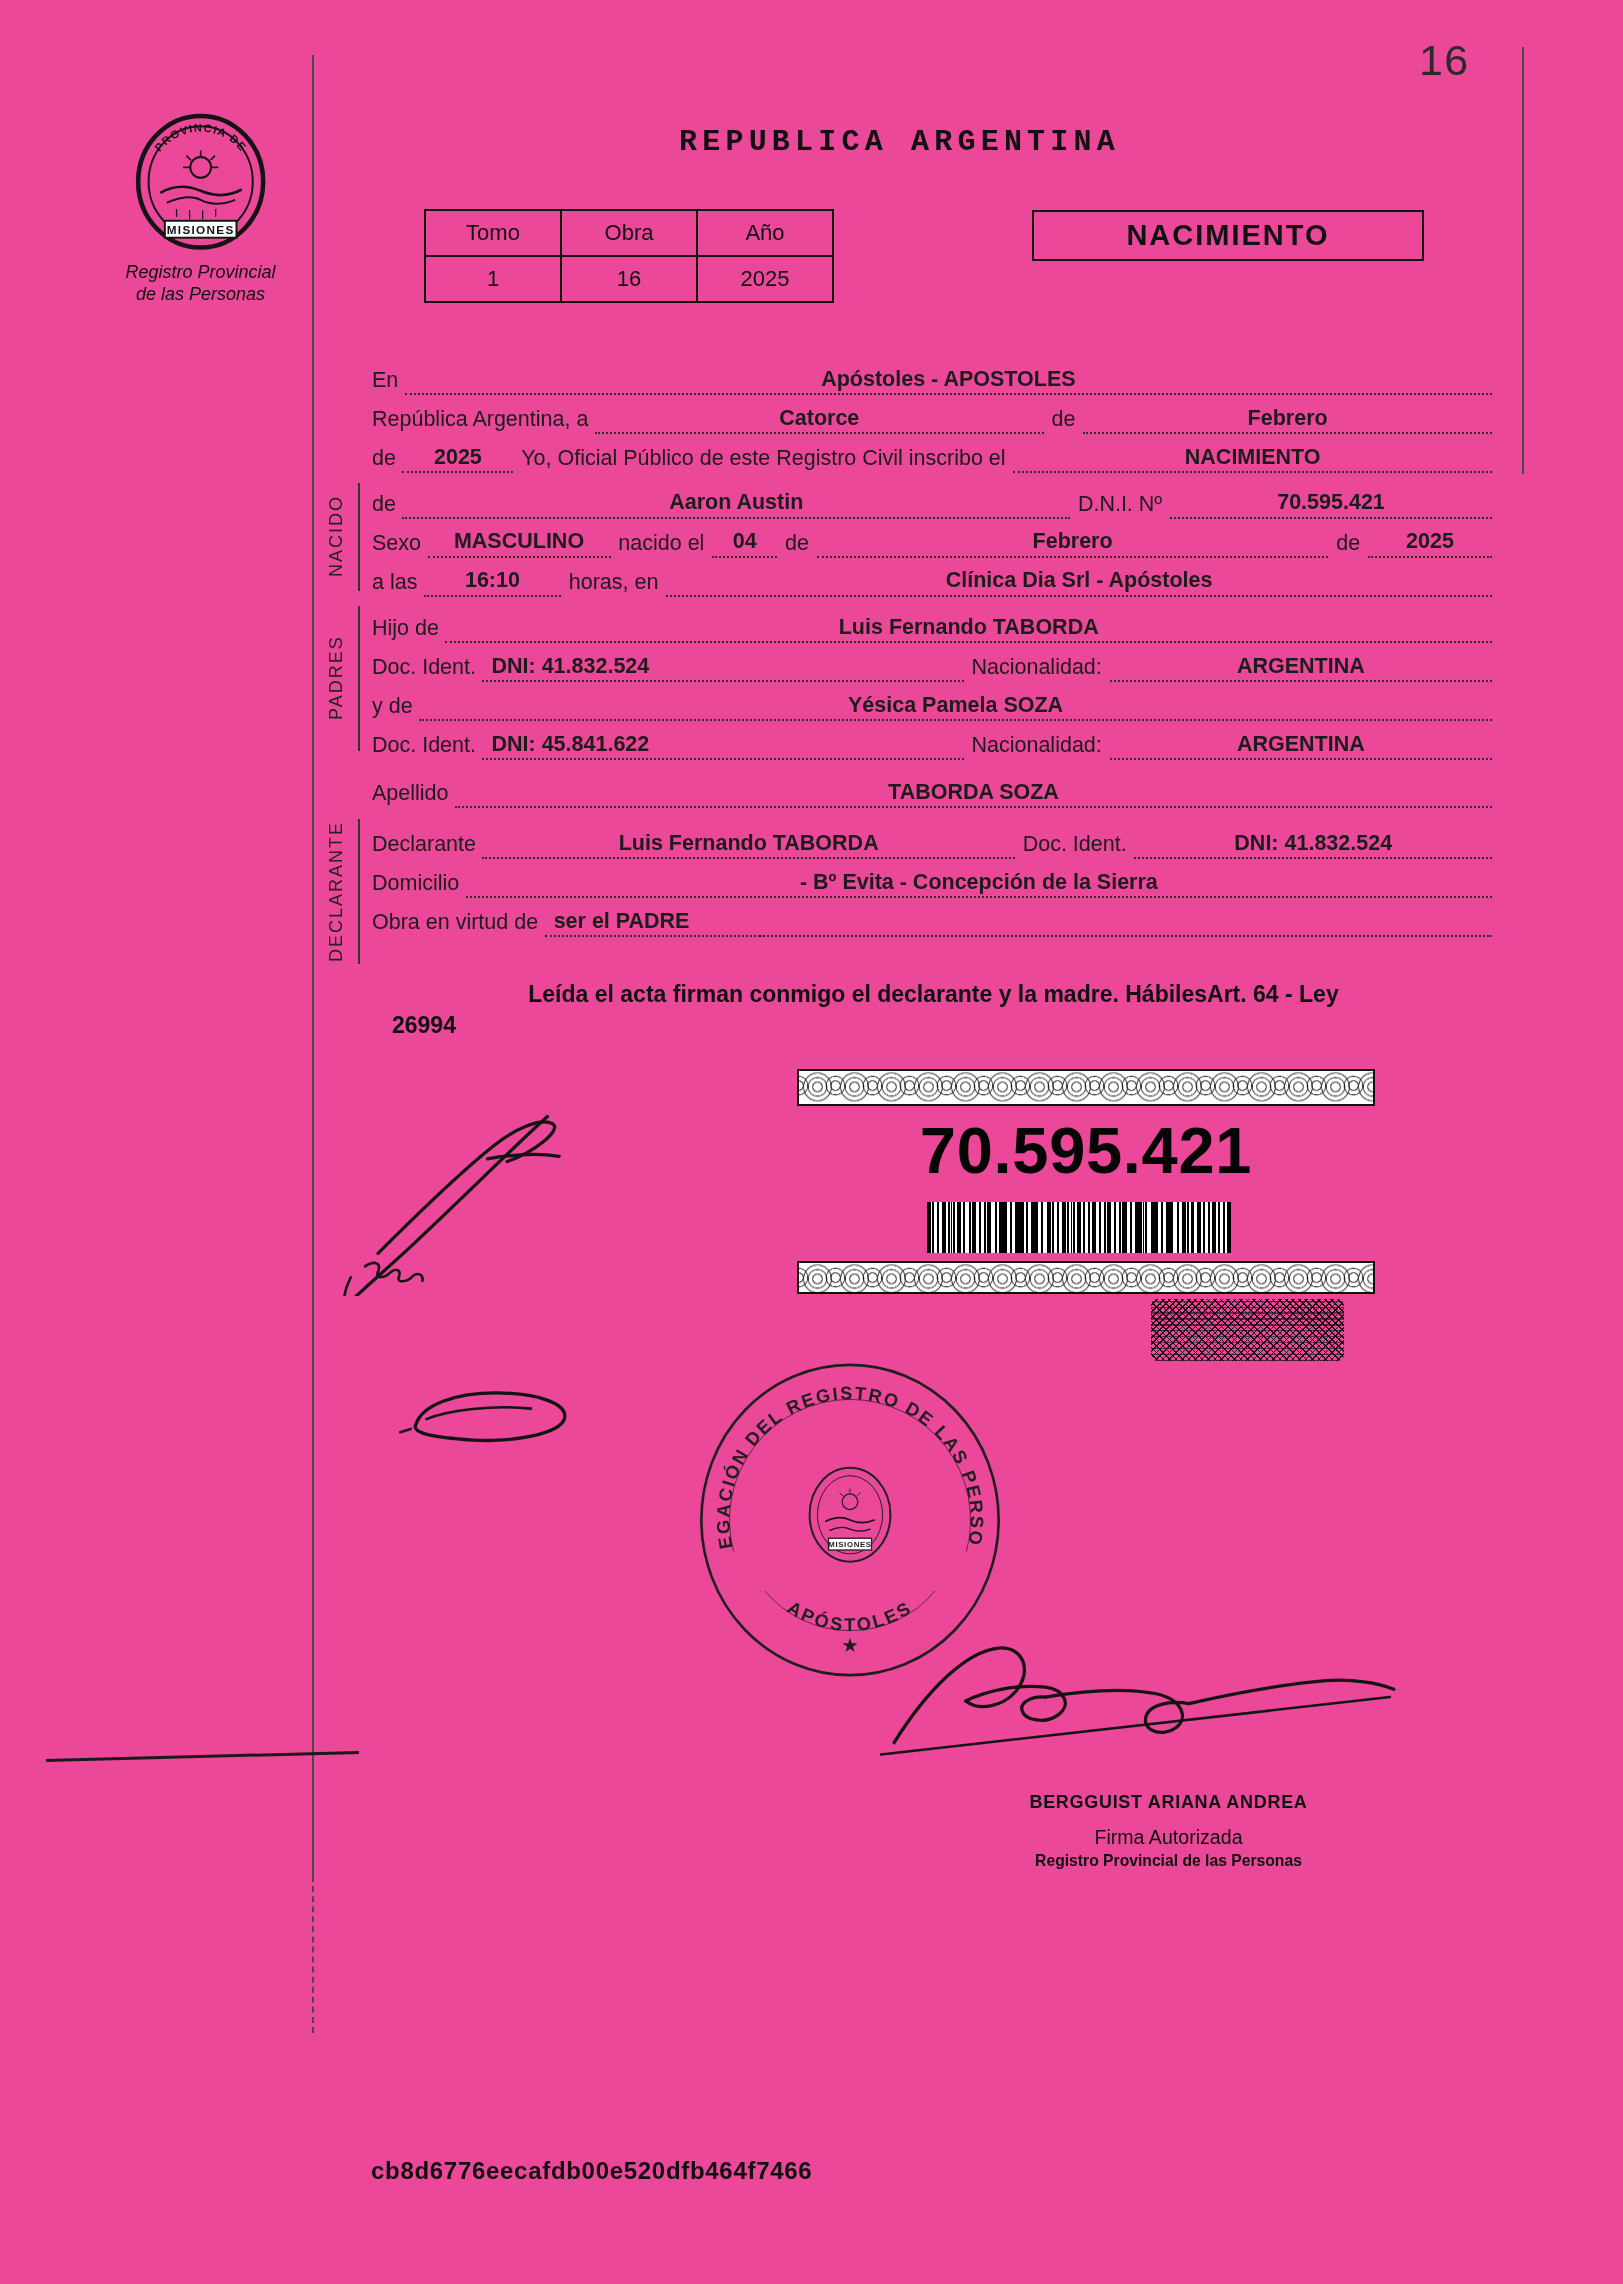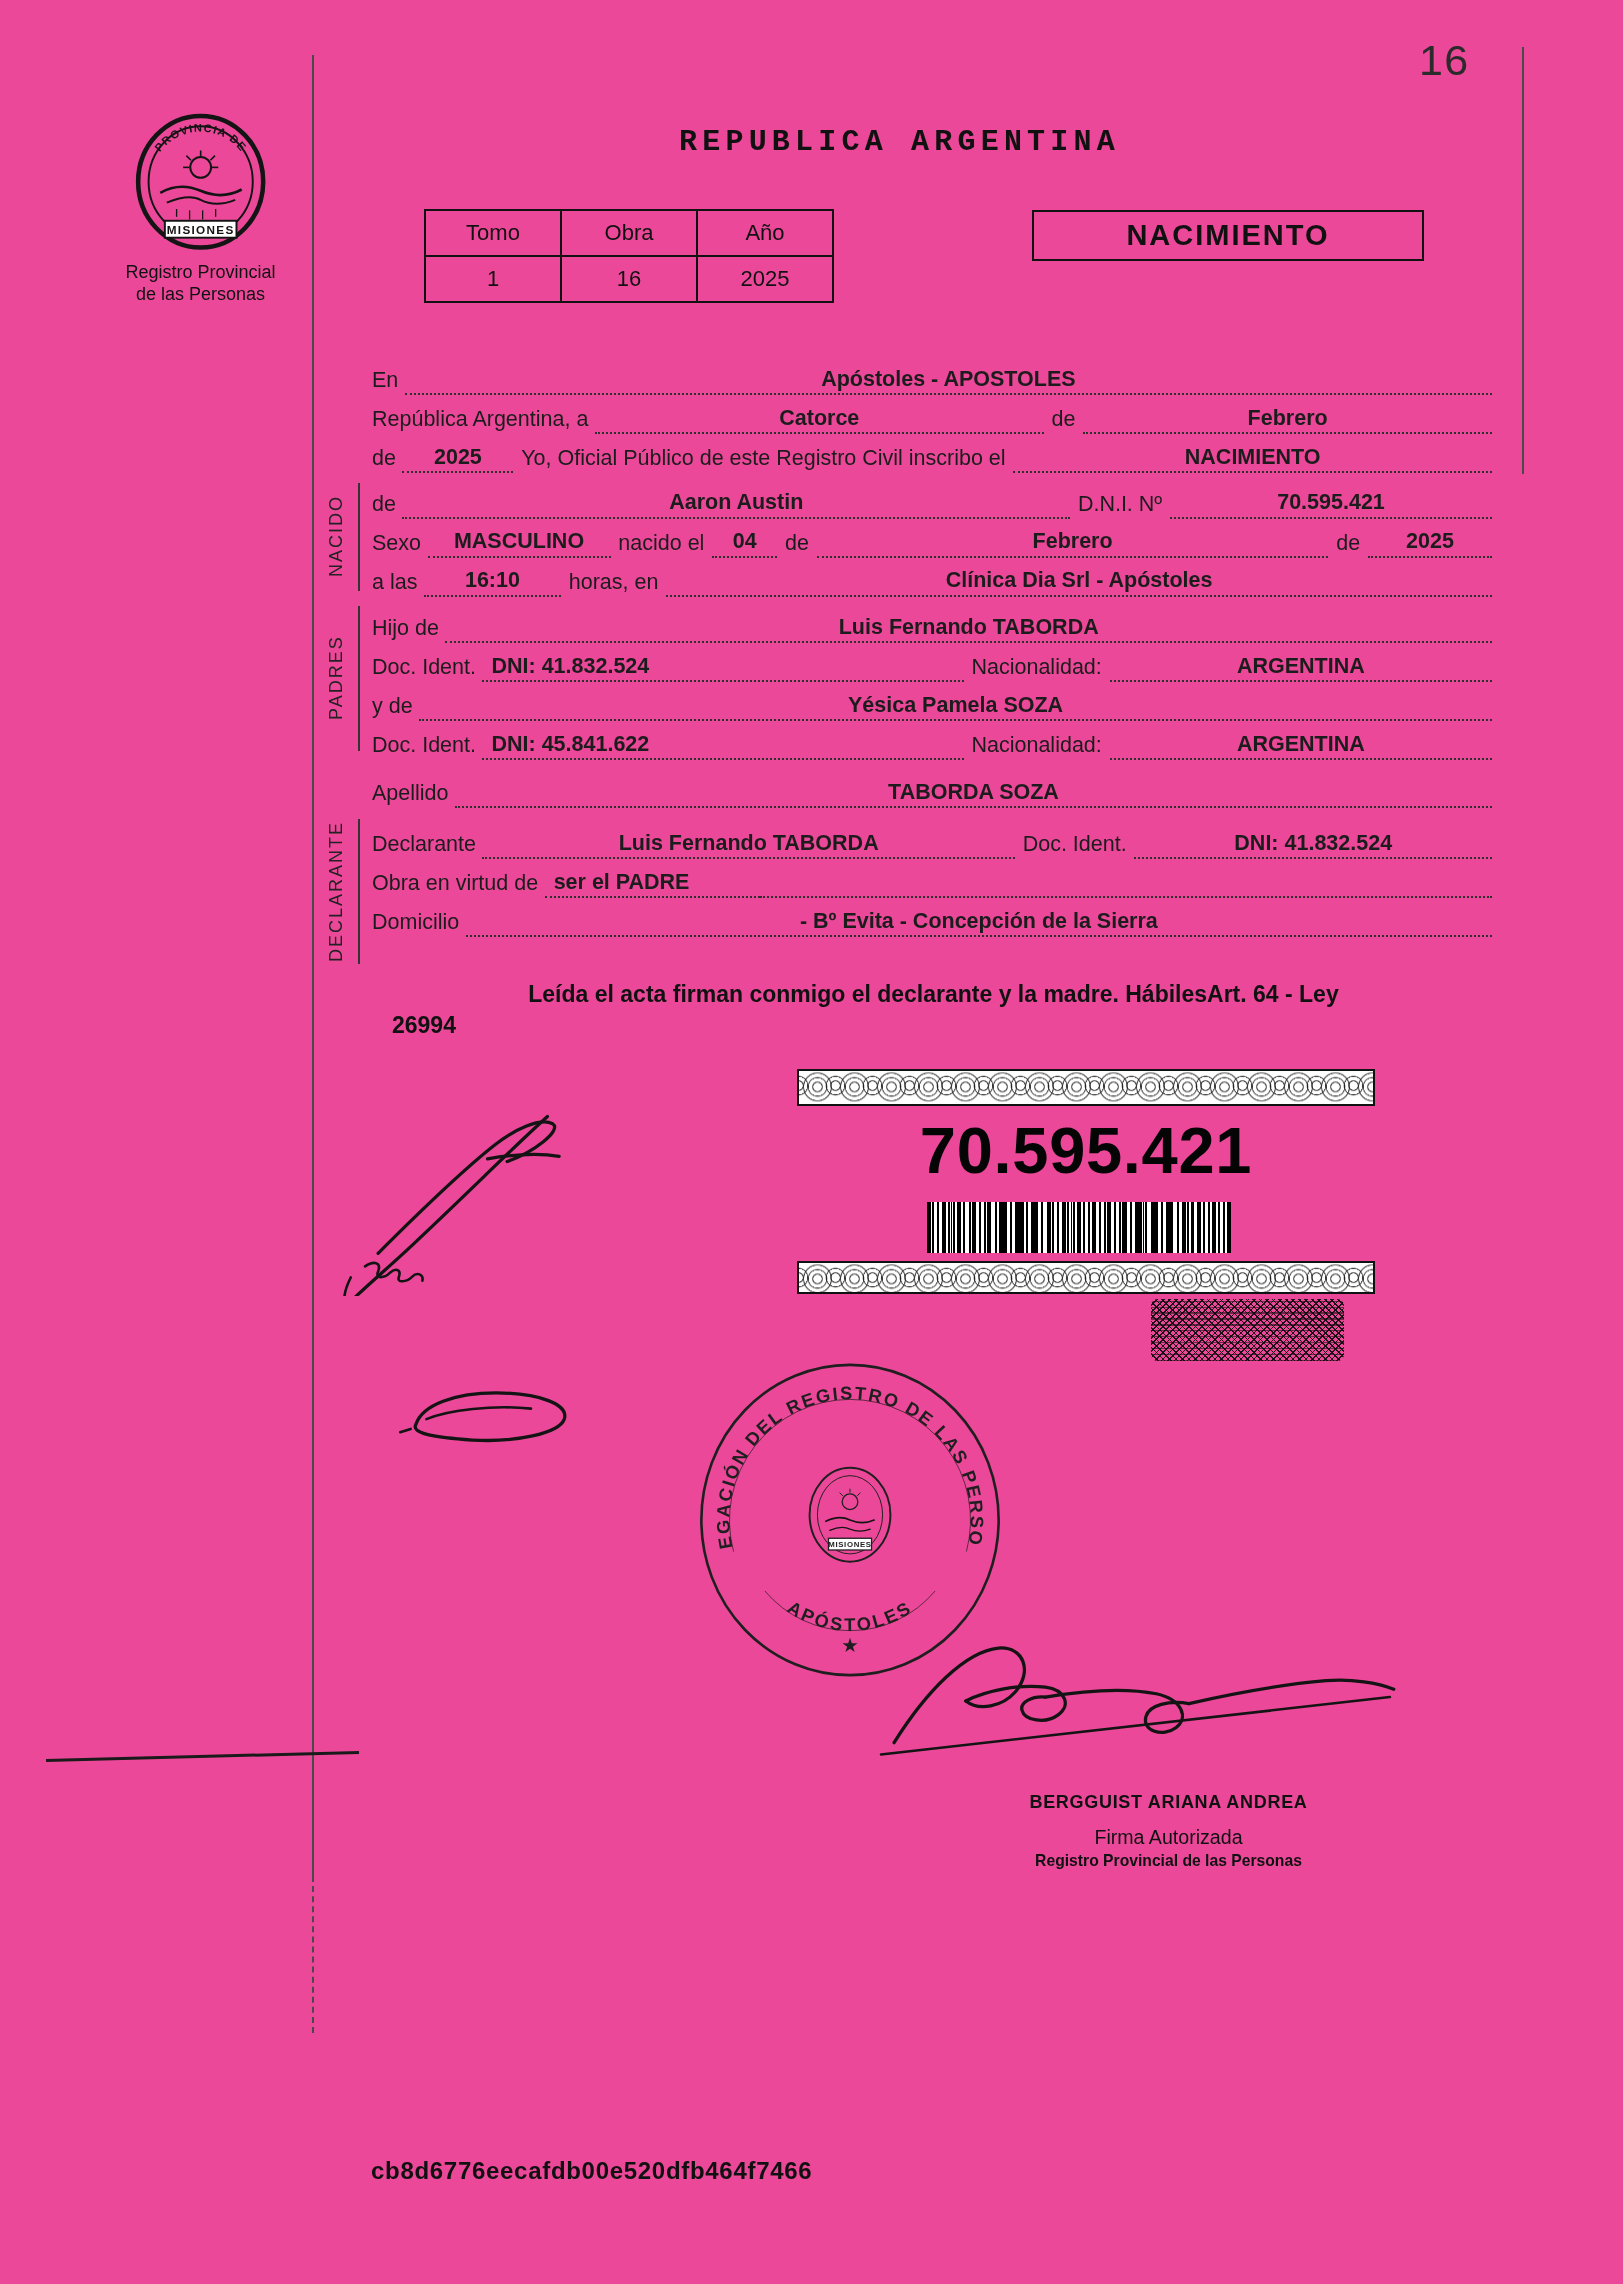--- a/index.html
+++ b/index.html
@@ -11,21 +11,21 @@
 
   
   .vline { position:absolute; background:#4a4a4a; width:2px; }
   .vline-dashed { position:absolute; width:0; border-left:2px dashed #4a4a4a; }
 
   
   #page-number { position:absolute; left:1419px; top:36px; font-size:43px; color:#2b2b2b; letter-spacing:1.3px; }
 
   
   #logo-wrap { position:absolute; left:131px; top:111px; width:140px; }
-  #logo-caption { position:absolute; left:78px; top:261px; width:245px; text-align:center; font-size:18px; line-height:22px; color:#111; }
+  #logo-caption { position:absolute; left:78px; top:261px; width:245px; text-align:center; font-size:18px; line-height:22px; color:#111;font-style:italic; }
 
   
   #doc-title { position:absolute; left:573px; top:125px; width:653px; text-align:center;
     font-family:"Liberation Mono", monospace; font-weight:bold; font-size:30px; letter-spacing:5.2px; color:#111; }
 
   
   #record-table { position:absolute; left:424px; top:209px; border-collapse:collapse; }
   #record-table td { border:2px solid #111; width:136px; height:46px; text-align:center; font-size:22px; color:#111; }
 
   
@@ -237,28 +237,28 @@
 
 
     <div class="row">
       <span class="lbl">Declarante</span>
       <span class="seg" style="flex:1.5">Luis Fernando TABORDA</span>
       <span class="midlbl">Doc. Ident.</span>
       <span class="seg">DNI: 41.832.524</span>
     </div>
 
     <div class="row">
+      <span class="lbl">Domicilio</span>
+      <span class="seg">- Bº Evita - Concepción de la Sierra</span>
+    </div>
+
+    <div class="row">
       <span class="lbl">Obra en virtud de</span>
       <span class="seg seg-fixed seg-left" style="width:215px">ser el PADRE</span>
       <span class="seg"></span>
-    </div>
-
-    <div class="row">
-      <span class="lbl">Domicilio</span>
-      <span class="seg">- Bº Evita - Concepción de la Sierra</span>
     </div>
   </div>
 
   <div class="side-label" style="top:478px; height:116px;">NACIDO</div>
   <div class="side-bracket" style="top:483px; height:108px;"></div>
   <div class="side-label" style="top:601px; height:154px;">PADRES</div>
   <div class="side-bracket" style="top:606px; height:145px;"></div>
   <div class="side-label" style="top:814px; height:154px;">DECLARANTE</div>
   <div class="side-bracket" style="top:819px; height:145px;"></div>
 

